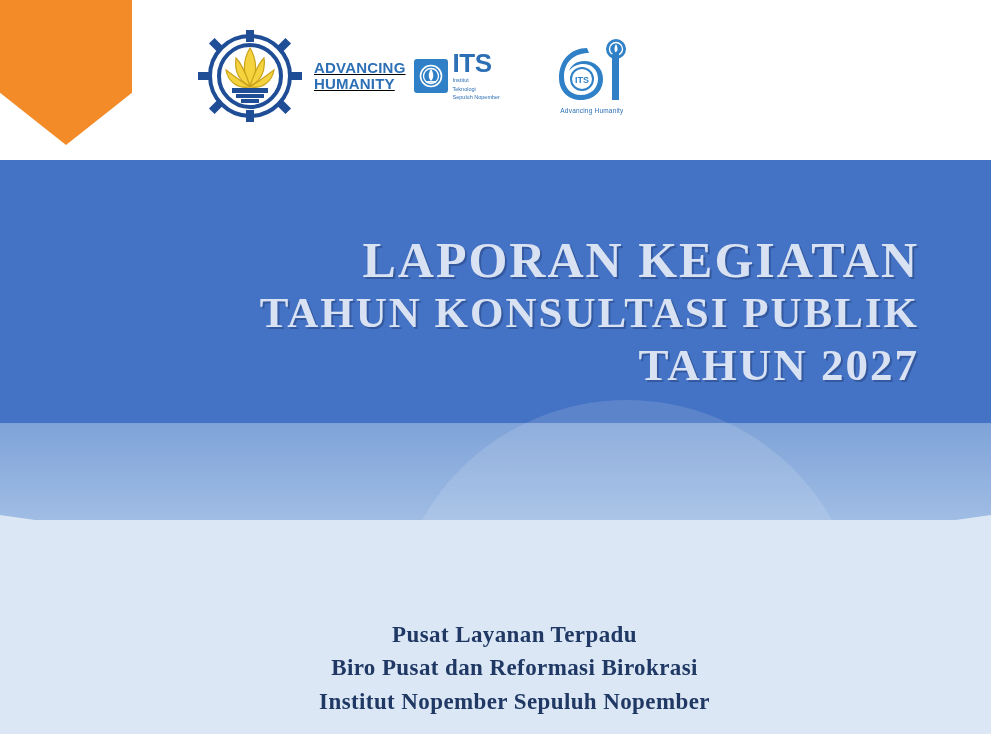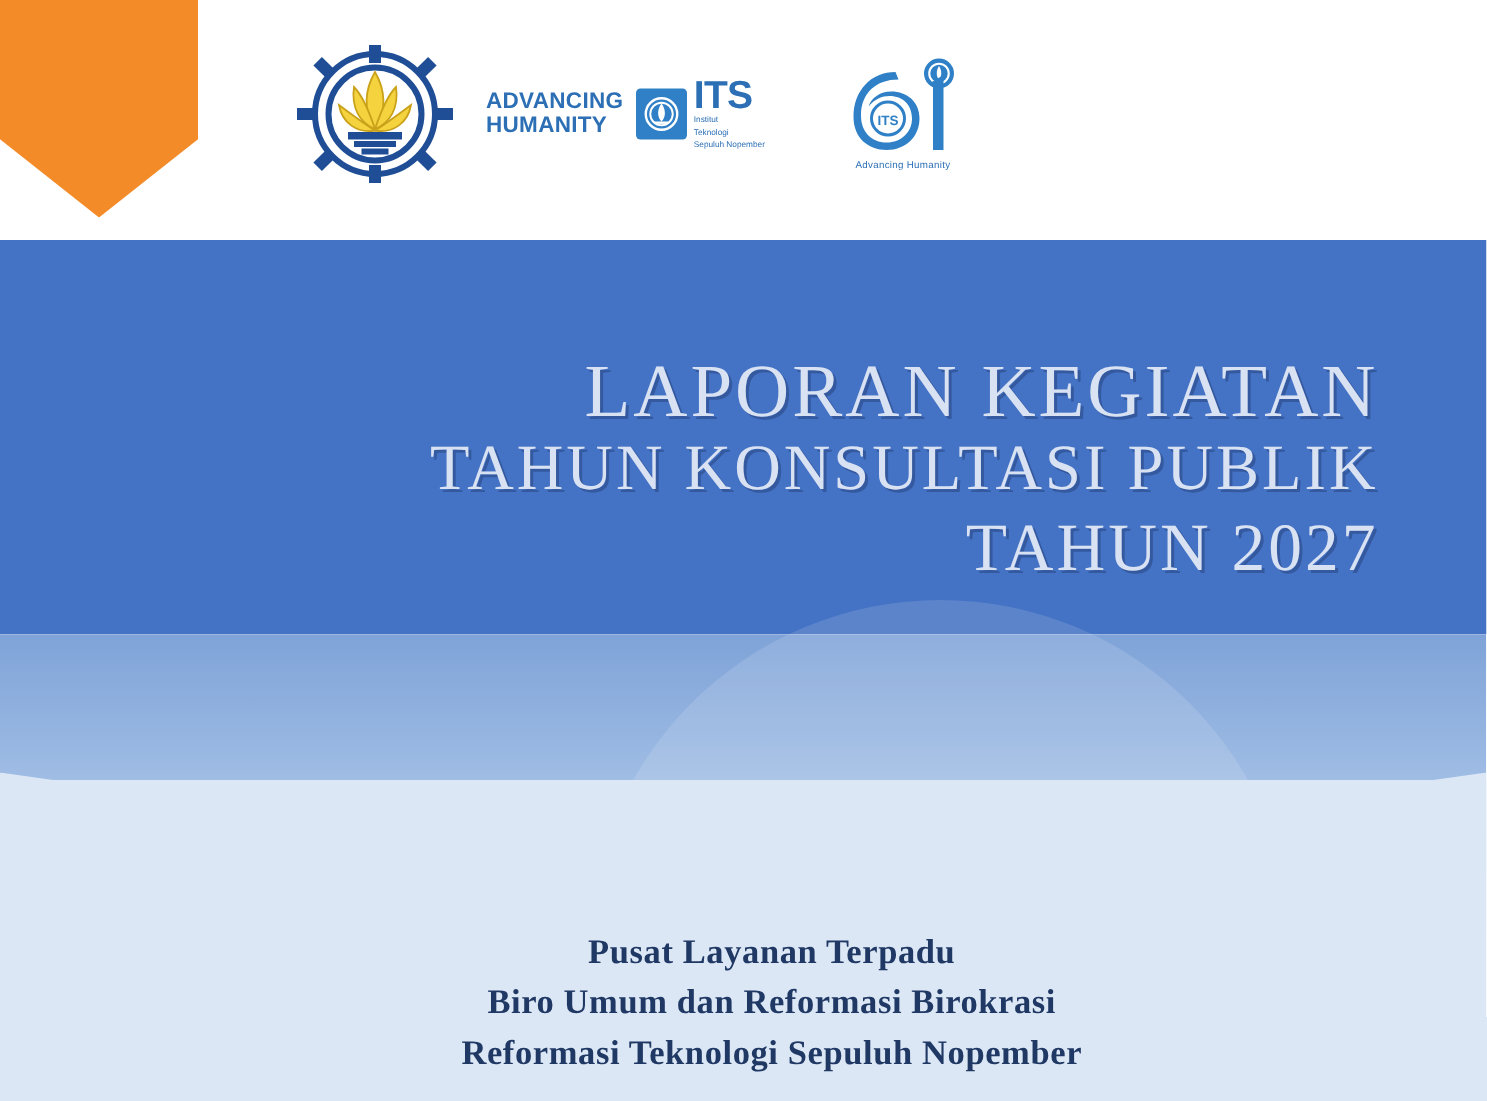--- a/index.html
+++ b/index.html
@@ -57,22 +57,23 @@
     height: 96px;
     position: relative;
   }
   .its-mark svg { display: block; }
 
   
   .adv-text {
     display: flex;
     flex-direction: column;
     justify-content: center;
-    margin-left: 20px;
+    margin-left: 10px;
     line-height: 1.05;
+    text-decoration: underline;
   }
   .adv-text .l1, .adv-text .l2 {
     font-family: "Liberation Sans", sans-serif;
     font-weight: bold;
     font-size: 15px;
     color: #2C6FB5;
     letter-spacing: .2px;
   }
 
   .adv-logo-box {
@@ -133,21 +134,21 @@
     width: 100%;
     height: 263px;
     background: #4472C4;
   }
   .title-inner {
     position: absolute;
     right: 72px;
     top: 74px;
     text-align: right;
     font-family: "Liberation Serif", serif;
-    font-weight: normal;
+    font-weight: bold;
     color: #D9E2F3;
     letter-spacing: 2px;
     text-shadow: 2px 2px 0 rgba(40,70,130,.55);
   }
   .title-line1 { font-size: 50px; line-height: 1.05; }
   .title-line2 { font-size: 43px; line-height: 1.22; }
   .title-line3 { font-size: 45px; line-height: 1.18; }
 
   
   .body-band {
@@ -292,17 +293,17 @@
     </div>
   </div>
 
   <div class="body-band"></div>
   <div class="body-circle"></div>
   <div class="lower-fill"></div>
   <div class="lower-chevron"></div>
 
   <div class="inst-block">
     <div class="inst-line">Pusat Layanan Terpadu</div>
-    <div class="inst-line">Biro Umum dan Reformasi Birokrasi</div>
-    <div class="inst-line">Reformasi Teknologi Sepuluh Nopember</div>
+    <div class="inst-line">Biro Pusat dan Reformasi Birokrasi</div>
+    <div class="inst-line">Institut Nopember Sepuluh Nopember</div>
   </div>
 
 </div>
 
 </body></html>

